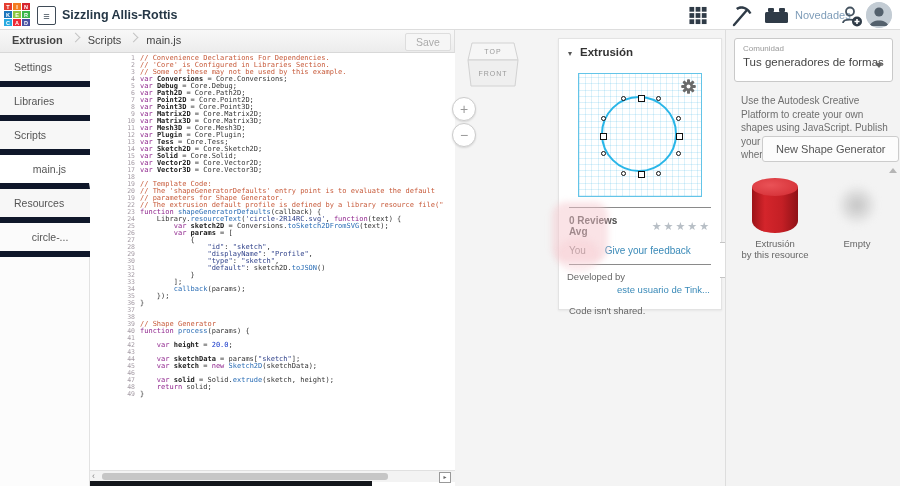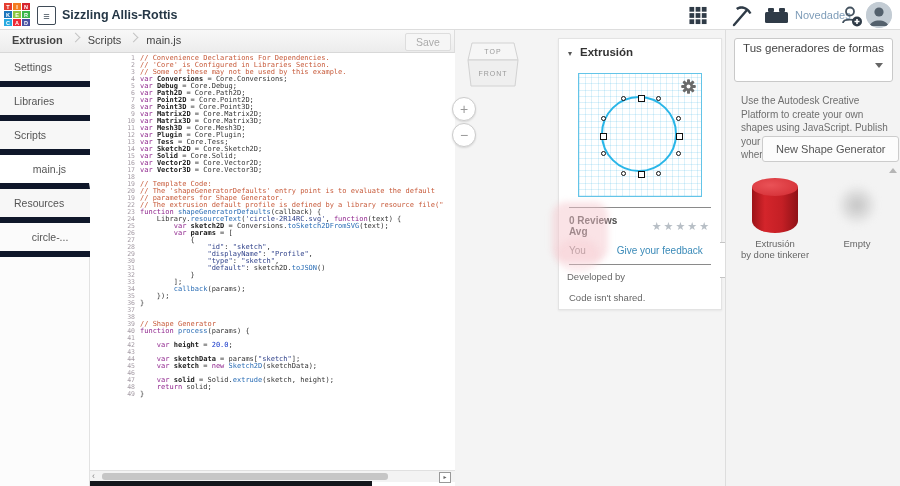--- a/index.html
+++ b/index.html
@@ -71,37 +71,37 @@
   #sketch-circle{position:absolute;left:22px;top:22px;width:76px;height:76px;border:2px solid #29b6e8;
         border-radius:50%;box-sizing:border-box;}
   .h-sq{position:absolute;width:7px;height:7px;background:#fff;border:1.5px solid #111;box-sizing:border-box;}
   .h-ci{position:absolute;width:5px;height:5px;background:#fff;border:1px solid #111;border-radius:50%;box-sizing:border-box;}
   #gear{position:absolute;right:5px;top:5px;}
   .divider{border:none;border-top:1px solid #8a8a8a;margin:10px 10px 0 10px;}
   #review-row{display:flex;align-items:center;padding:7px 10px 2px 10px;}
   #review-text{font-size:10px;font-weight:bold;color:#4a4a4a;}
   #stars{margin-left:14px;font-size:11px;color:#b8bfc6;letter-spacing:2px;cursor:pointer;}
   #you-row{padding:6px 10px 8px 10px;font-size:10px;color:#555;}
-  #feedback-link{color:#3a8ab8;margin-left:28px;cursor:pointer;}
+  #feedback-link{color:#3a8ab8;margin-left:16px;cursor:pointer;}
   #dev-row{padding:6px 10px 0 8px;font-size:9.5px;color:#666;}
   #dev-link{display:block;padding:2px 10px 0 58px;font-size:9.5px;color:#3a8ab8;cursor:pointer;}
   #shared-row{padding:10px 10px 0 10px;font-size:9.5px;color:#666;}
   .pink-blob{position:absolute;pointer-events:none;background:rgba(246,200,206,.5);filter:blur(3px);}
   #blob1{left:97px;top:172px;width:56px;height:60px;border-radius:14px;}
   #blob2{left:101px;top:208px;width:44px;height:34px;border-radius:50%;background:rgba(246,200,206,.35);}
   #panel-collapse{position:absolute;left:265px;top:212px;width:15px;height:34px;background:#fff;
         border:1px solid #c5c5c5;border-left:none;border-radius:0 10px 10px 0;display:flex;
         align-items:center;justify-content:center;font-size:13px;font-weight:bold;color:#444;cursor:pointer;}
   
   #rightpanel{position:absolute;left:725px;top:30px;width:175px;height:456px;background:#f3f3f3;
         border-left:1px solid #ddd;box-sizing:border-box;}
   #community-select{position:absolute;left:8px;top:8px;width:159px;height:44px;background:#fff;
         border:1px solid #c9c9c9;border-radius:3px;box-sizing:border-box;cursor:pointer;}
   #community-label{padding:5px 8px 0 8px;font-size:8px;color:#999;}
-  #community-value{padding:3px 8px 0 8px;font-size:11.5px;color:#444;text-align:center;}
+  #community-value{padding:3px 8px 0 8px;font-size:11.5px;color:#444;}
   #select-caret{position:absolute;right:9px;top:24px;width:0;height:0;border-left:4px solid transparent;
         border-right:4px solid transparent;border-top:5px solid #666;}
   #community-desc{position:absolute;left:15px;top:64px;width:150px;font-size:10px;color:#6f6f6f;line-height:13.5px;}
   #new-shape-btn{position:absolute;left:36px;top:106px;padding:6px 13px;background:#fcfcfc;
         border:1px solid #ccc;border-radius:3px;font-size:11px;color:#555;cursor:pointer;}
   #community-items{position:absolute;left:8px;top:142px;display:flex;}
   .comm-item{width:82px;text-align:center;cursor:pointer;}
   .thumb-wrap{height:62px;display:flex;align-items:flex-end;justify-content:center;}
   .cyl{position:relative;width:46px;height:56px;}
   .cyl .body{position:absolute;left:0;top:9px;width:46px;height:46px;
@@ -301,46 +301,48 @@
       <div id="review-row">
         <span id="review-text">0 Reviews Avg</span>
         <span id="stars">★★★★★</span>
       </div>
       <div id="you-row">
         <span>You</span>
         <span id="feedback-link">Give your feedback</span>
       </div>
       <hr class="divider" style="margin-top:0;">
       <div id="dev-row">Developed by</div>
+      <span id="dev-link">este usuario de Tink...</span>
       <div id="shared-row">Code isn't shared.</div>
     </div>
 
     <div class="pink-blob" id="blob1"></div>
     <div class="pink-blob" id="blob2"></div>
     <div id="panel-collapse">›</div>
   </div>
 
   <div id="rightpanel">
     <div id="community-select">
+      <div id="community-label">Comunidad</div>
       <div id="community-value">Tus generadores de formas</div>
       <div id="select-caret"></div>
     </div>
     <div id="community-desc">Use the Autodesk Creative Platform to create your own shapes using JavaScript. Publish your shapes to the community when you're done!</div>
     <div id="new-shape-btn">New Shape Generator</div>
     <div id="rp-scroll-up"></div>
     <div id="community-items">
         <div class="comm-item">
           <div class="thumb-wrap">
             <div class="cyl">
               <div class="body"></div>
               <div class="top"></div>
             </div>
           </div>
           <div class="comm-title">Extrusión</div>
-          <div class="comm-sub">by done tinkerer</div>
+          <div class="comm-sub">by this resource</div>
         </div>
         <div class="comm-item">
           <div class="thumb-wrap">
             <div class="blurblob"></div>
           </div>
           <div class="comm-title">Empty</div>
         </div>
       </div>
   </div>
 

